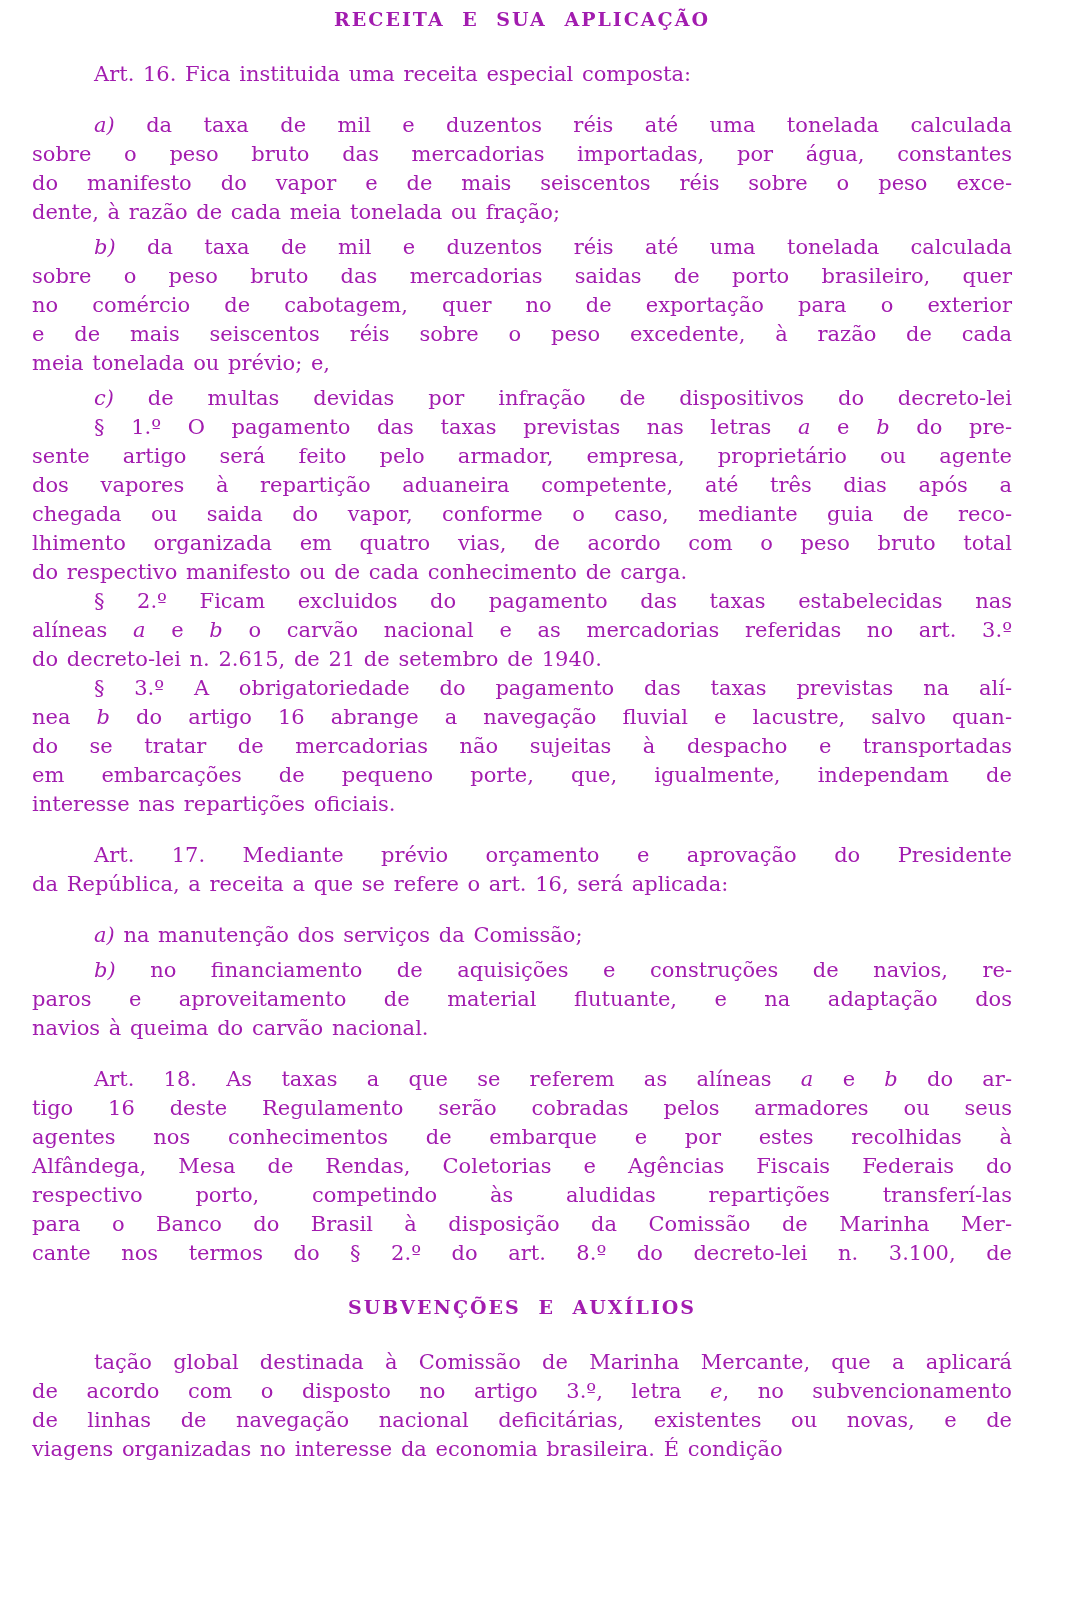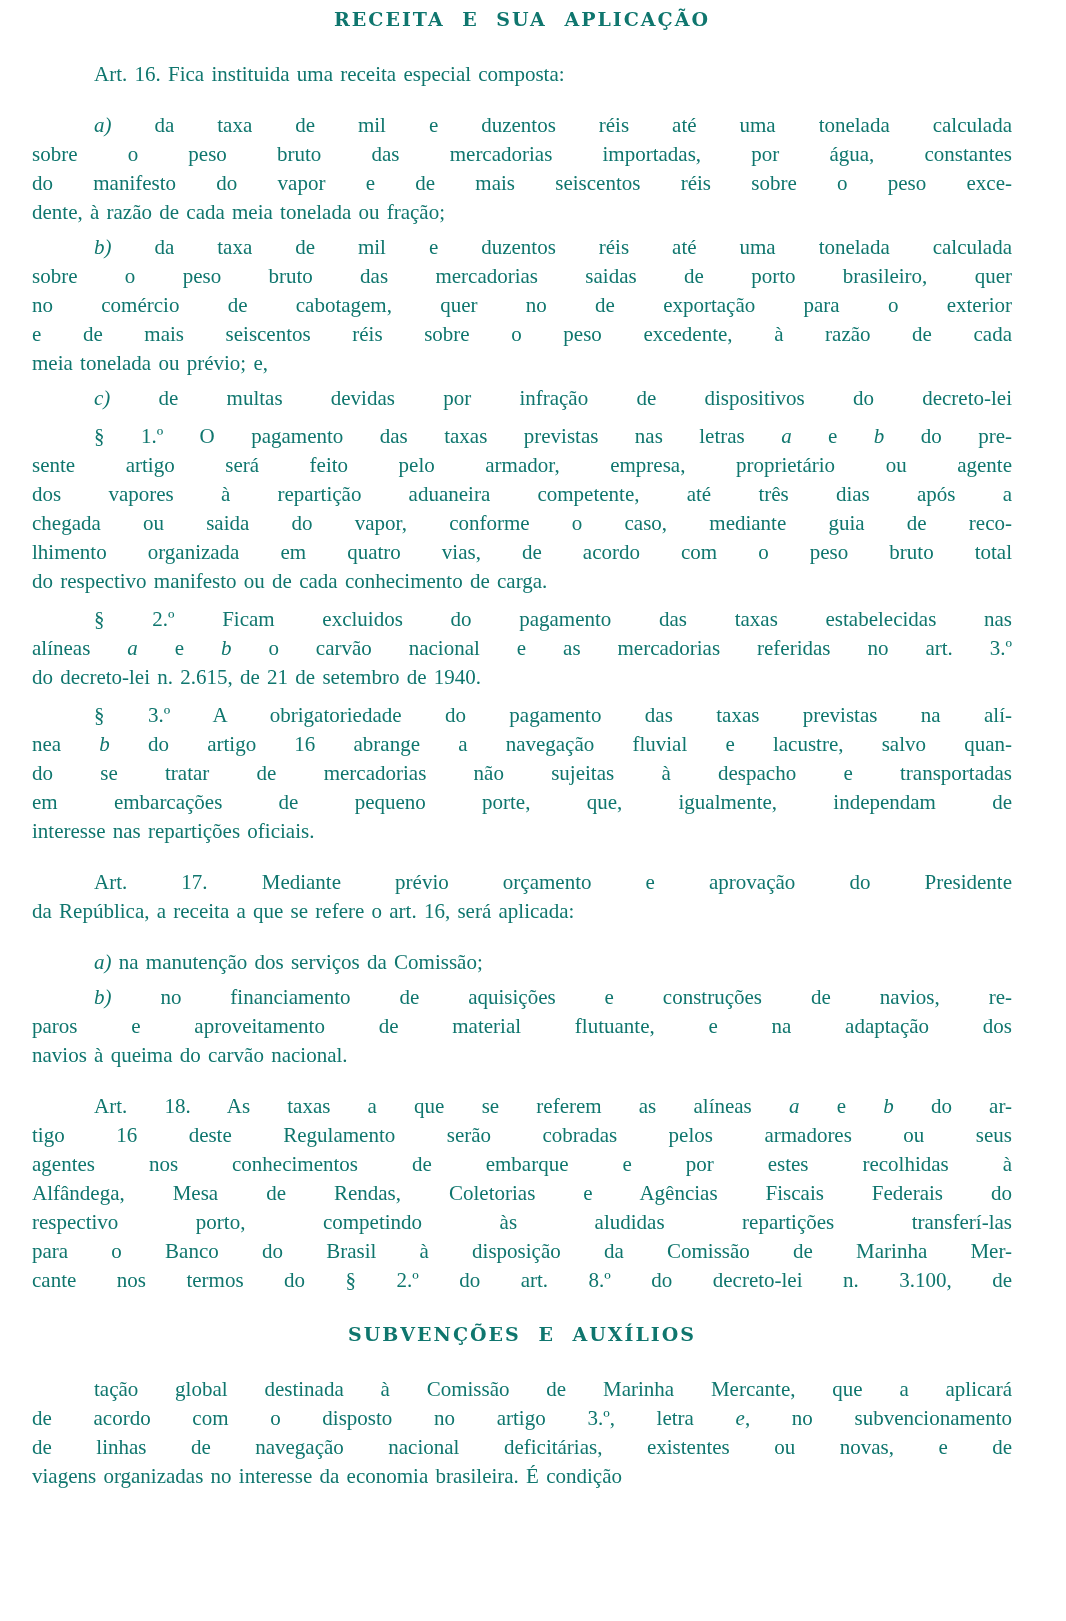--- a/index.html
+++ b/index.html
@@ -11,45 +11,44 @@
     width: 1066px;
     height: 1621px;
     overflow: hidden;
   }
   .page {
     box-sizing: border-box;
     width: 1066px;
     height: 1621px;
     padding: 8px 54px 0 32px;
     background: #ffffff;
-    color: #0f766e;
+    color: #a21caf;
     font-family: "DejaVu Serif", "Liberation Serif", serif;
     font-size: 21px;
     line-height: 29px;
     -webkit-font-smoothing: antialiased;
   }
   .block { margin: 0; }
   .b-heading {
     text-align: center;
     font-size: 19px;
     font-weight: bold;
     letter-spacing: 2px;
     word-spacing: 9px;
     line-height: 22px;
     margin: 28px 0 30px 0;
   }
   .b-heading:first-child { margin-top: 0; }
   .b-article { margin-top: 22px; margin-bottom: 22px; }
   .b-alinea  { margin-top: 6px; }
-  .b-par     { margin-top: 9px; }
+  .b-par     { }
   .line {
     text-align: justify;
     text-align-last: justify;
     word-spacing: 2px;
-    font-family: Liberation Serif, serif;
   }
   .line.last { text-align-last: left; }
   .block .line:first-child { text-indent: 62px; }
   .line i { font-style: italic; }
 </style>
 </head>
 <body>
 
 <article class="page">
     <div class="block b-heading">RECEITA E SUA APLICAÇÃO</div>

